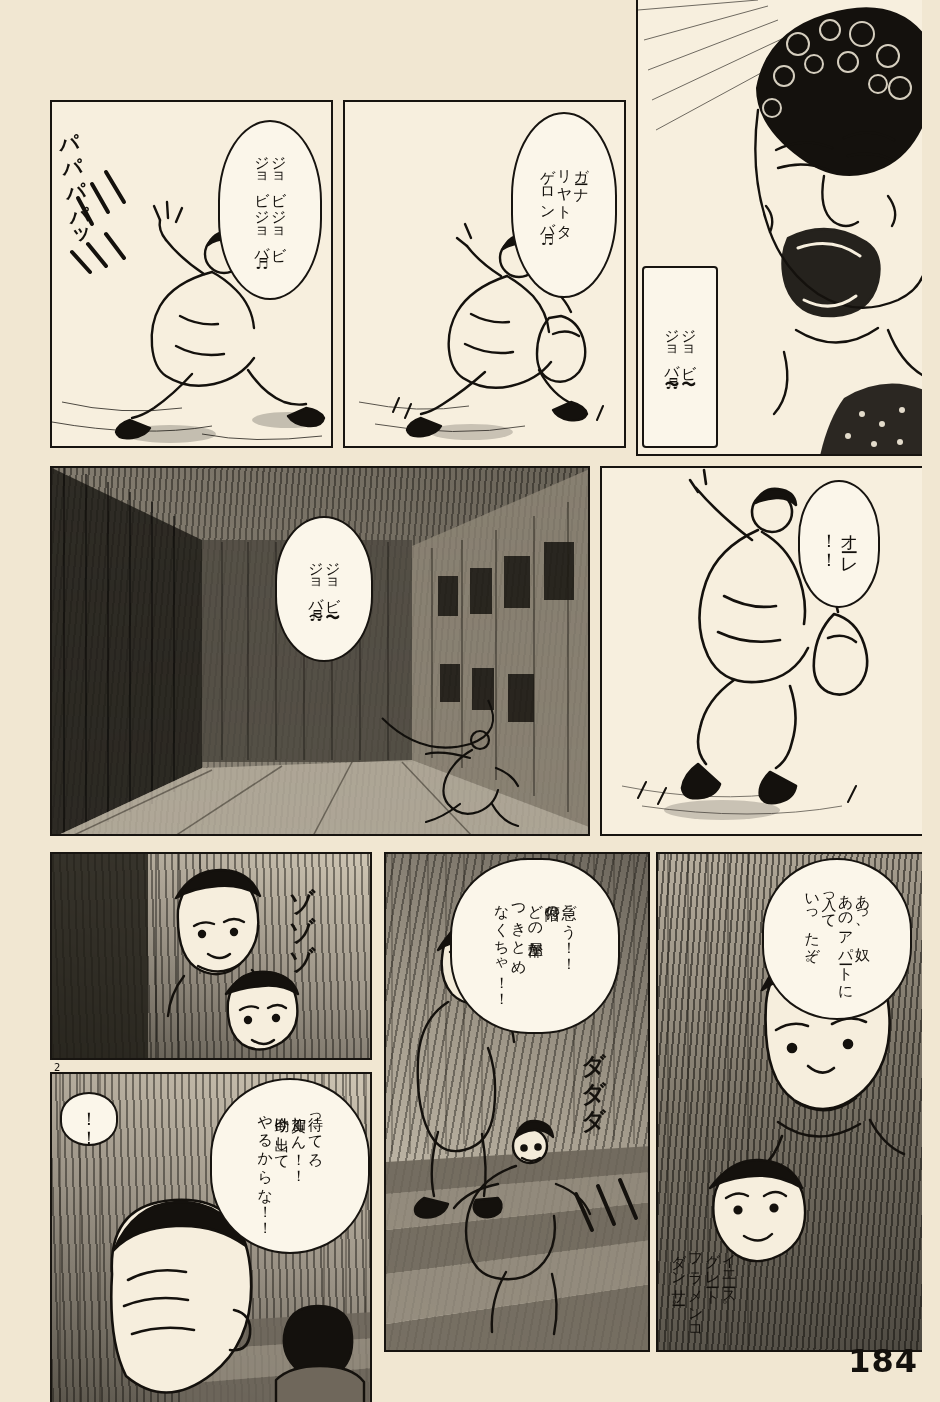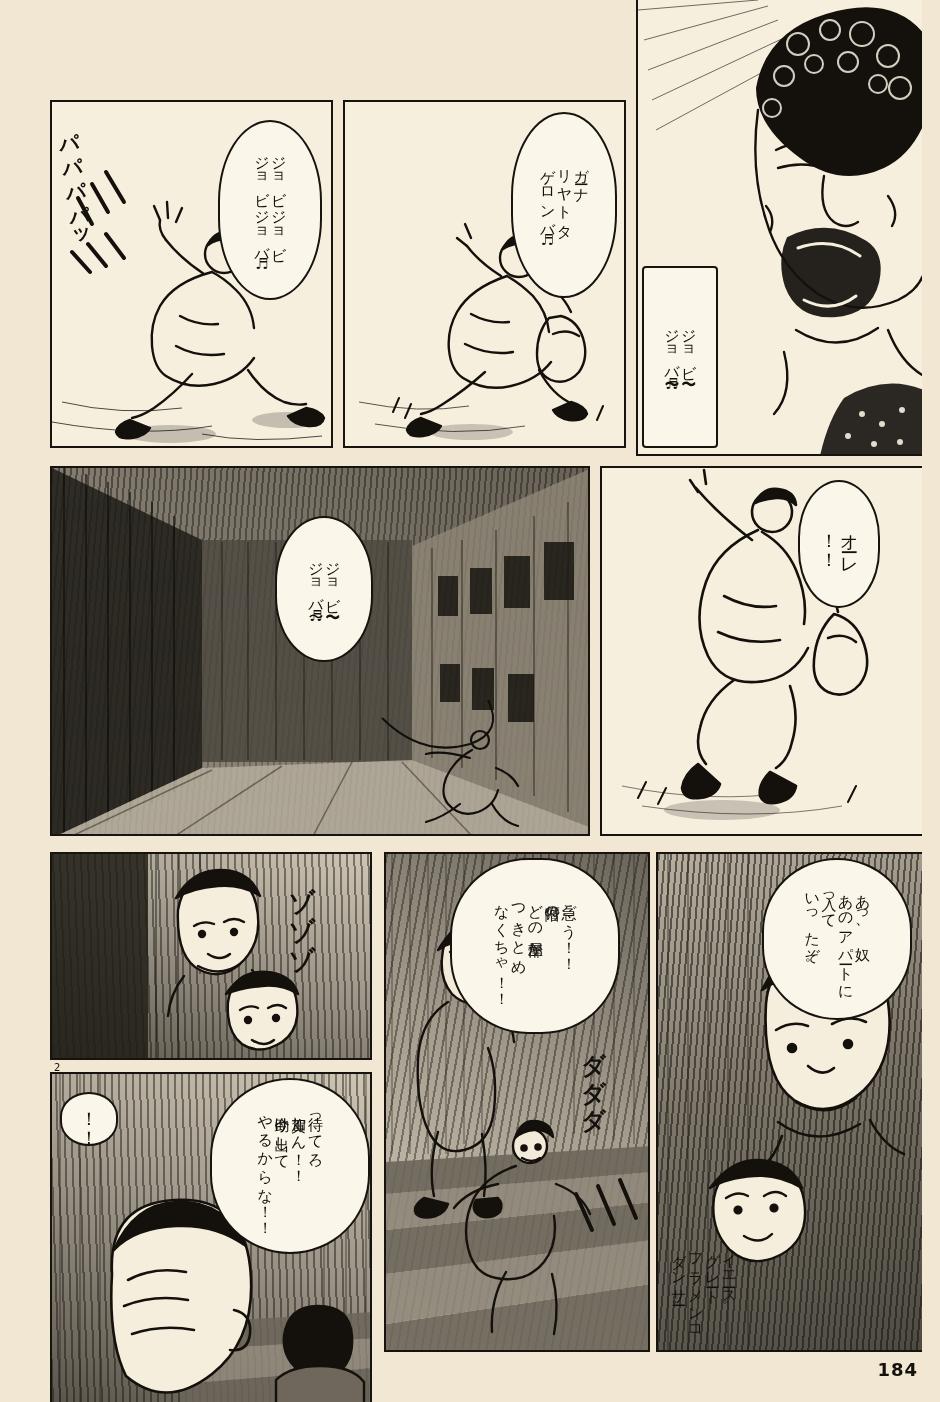--- a/index.html
+++ b/index.html
@@ -62,21 +62,21 @@
     line-height:1.12;
     letter-spacing:1px;
     color:#14110d;
     white-space:pre;
     text-align:start;
   }
   .vtext.lg{font-size:18px;}
   .pagenum{
     position:absolute;
     right:22px;bottom:22px;
-    font-size:18px;
+    font-size:32px;
     font-weight:bold;
     color:#14110d;
     letter-spacing:1px;
   }
   .smallnum{
     position:absolute;
     font-size:10px;
     color:#14110d;
   }
   .fx{

